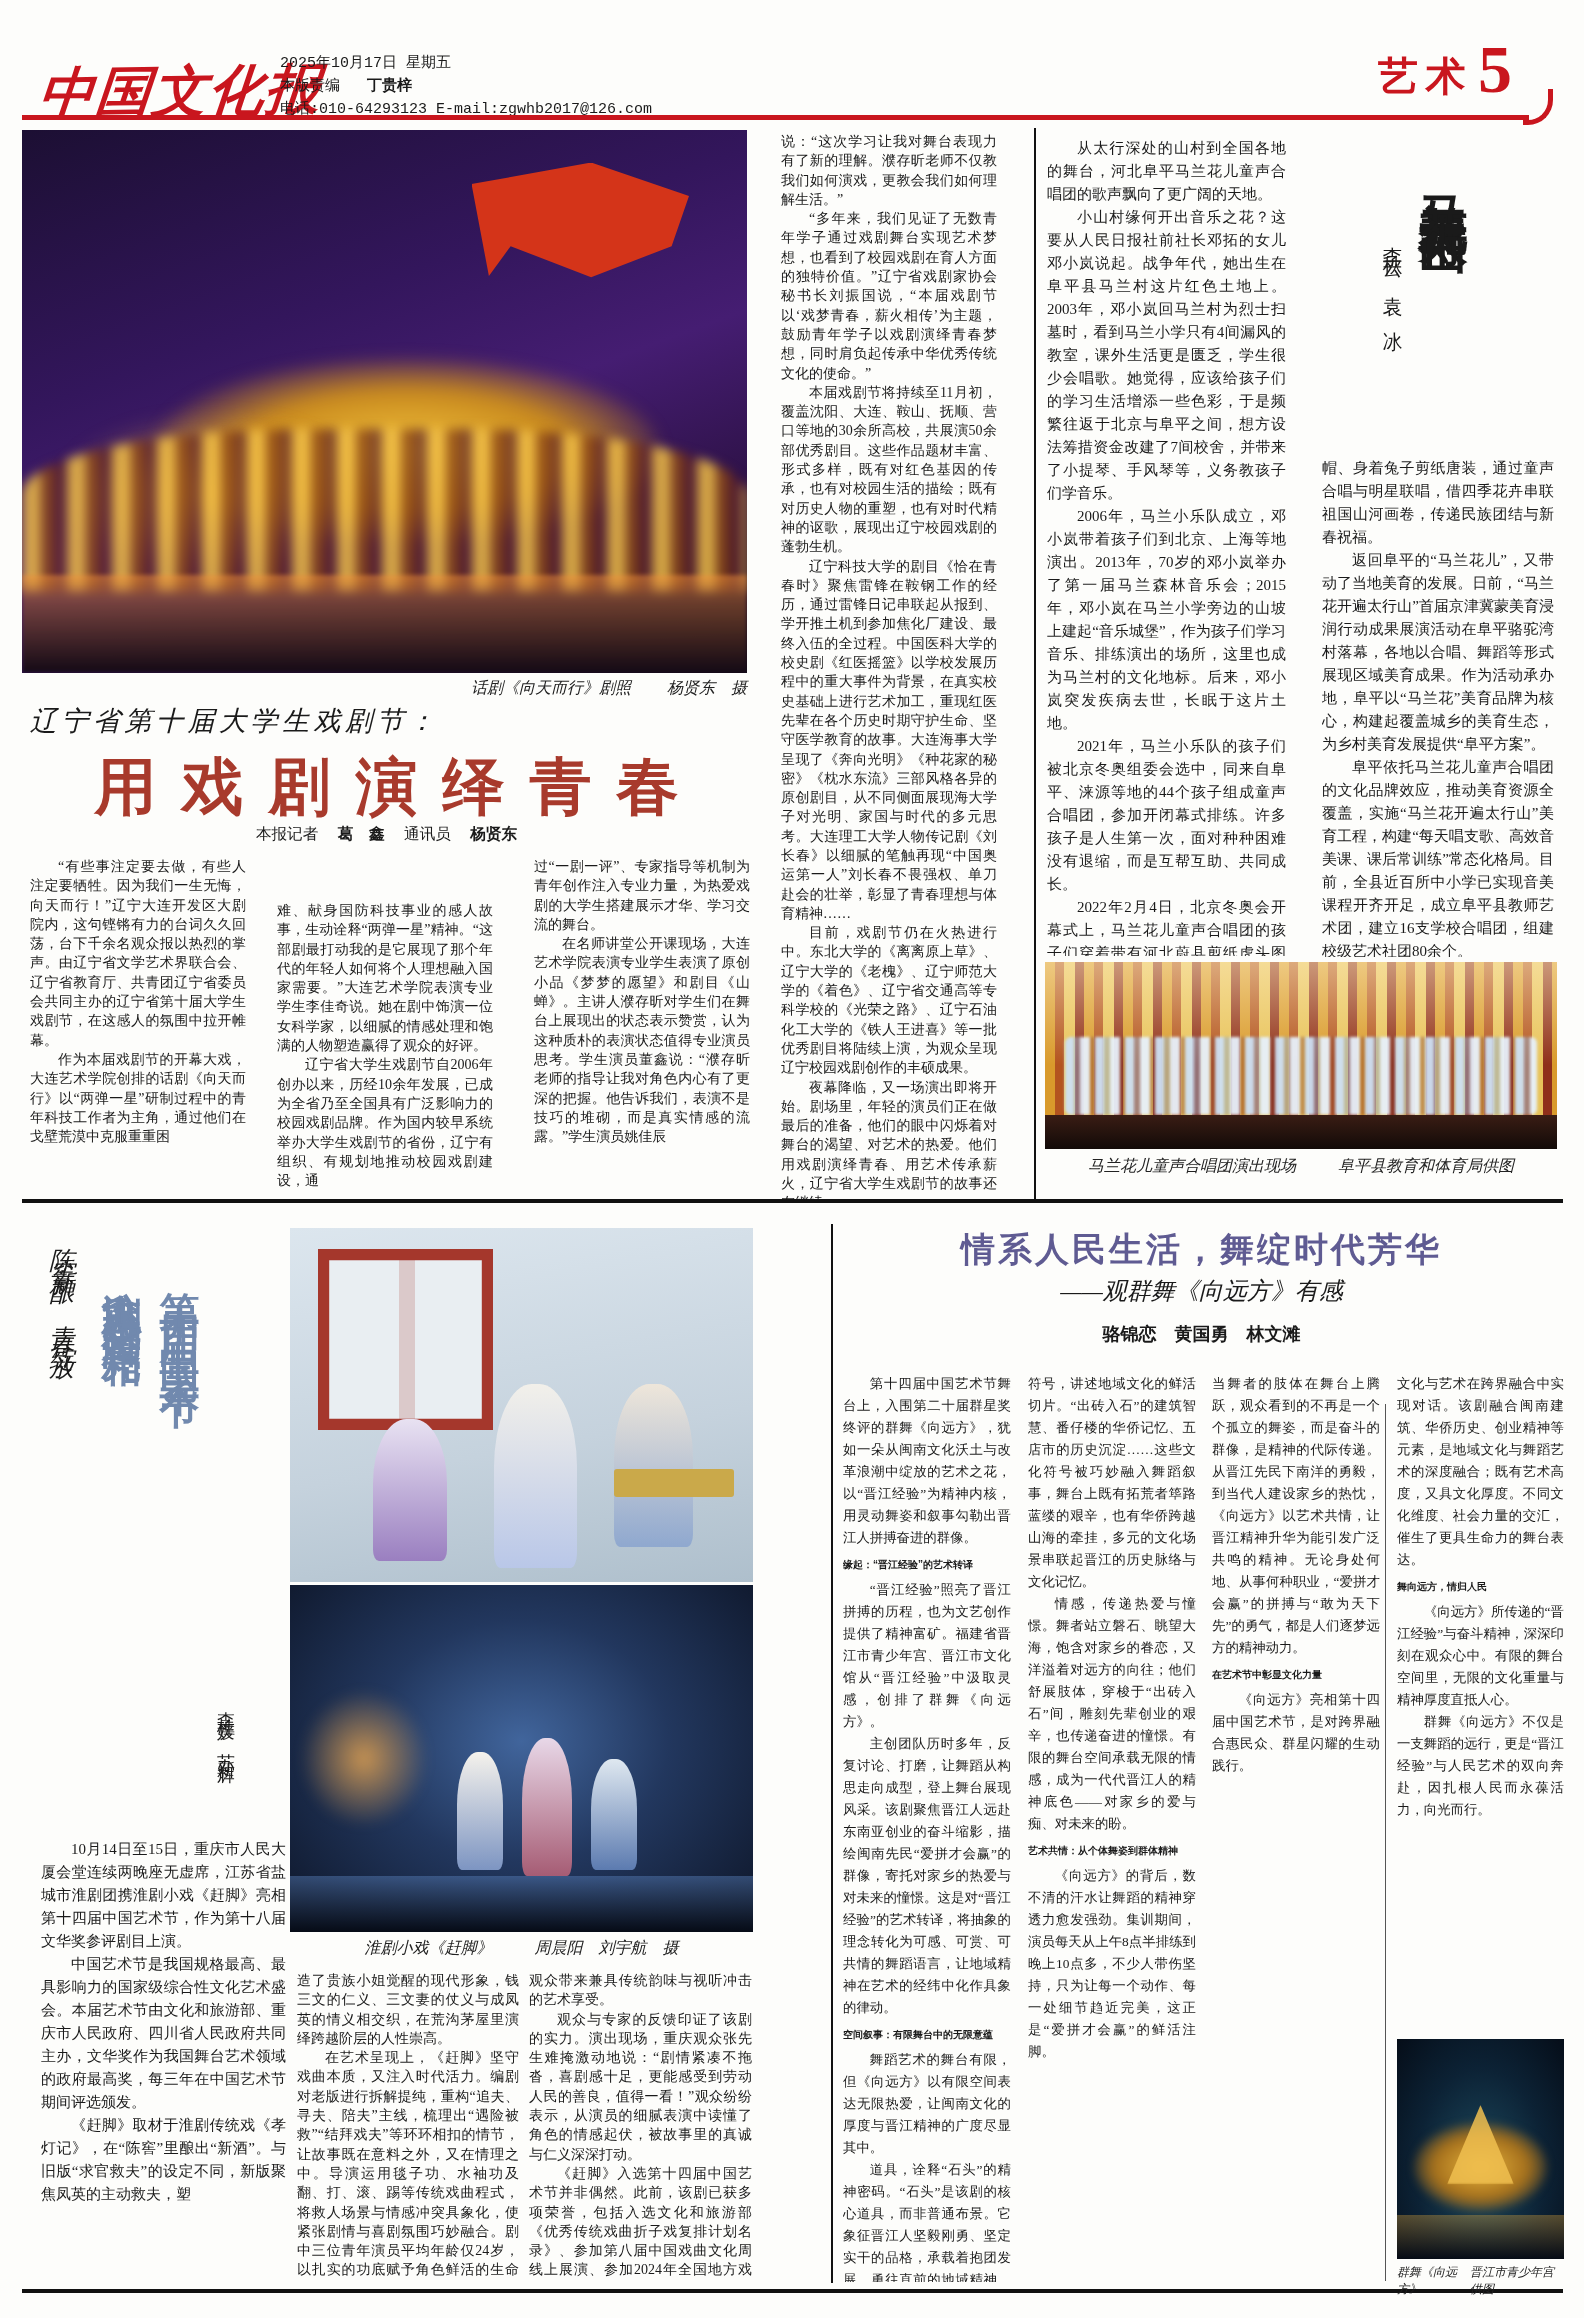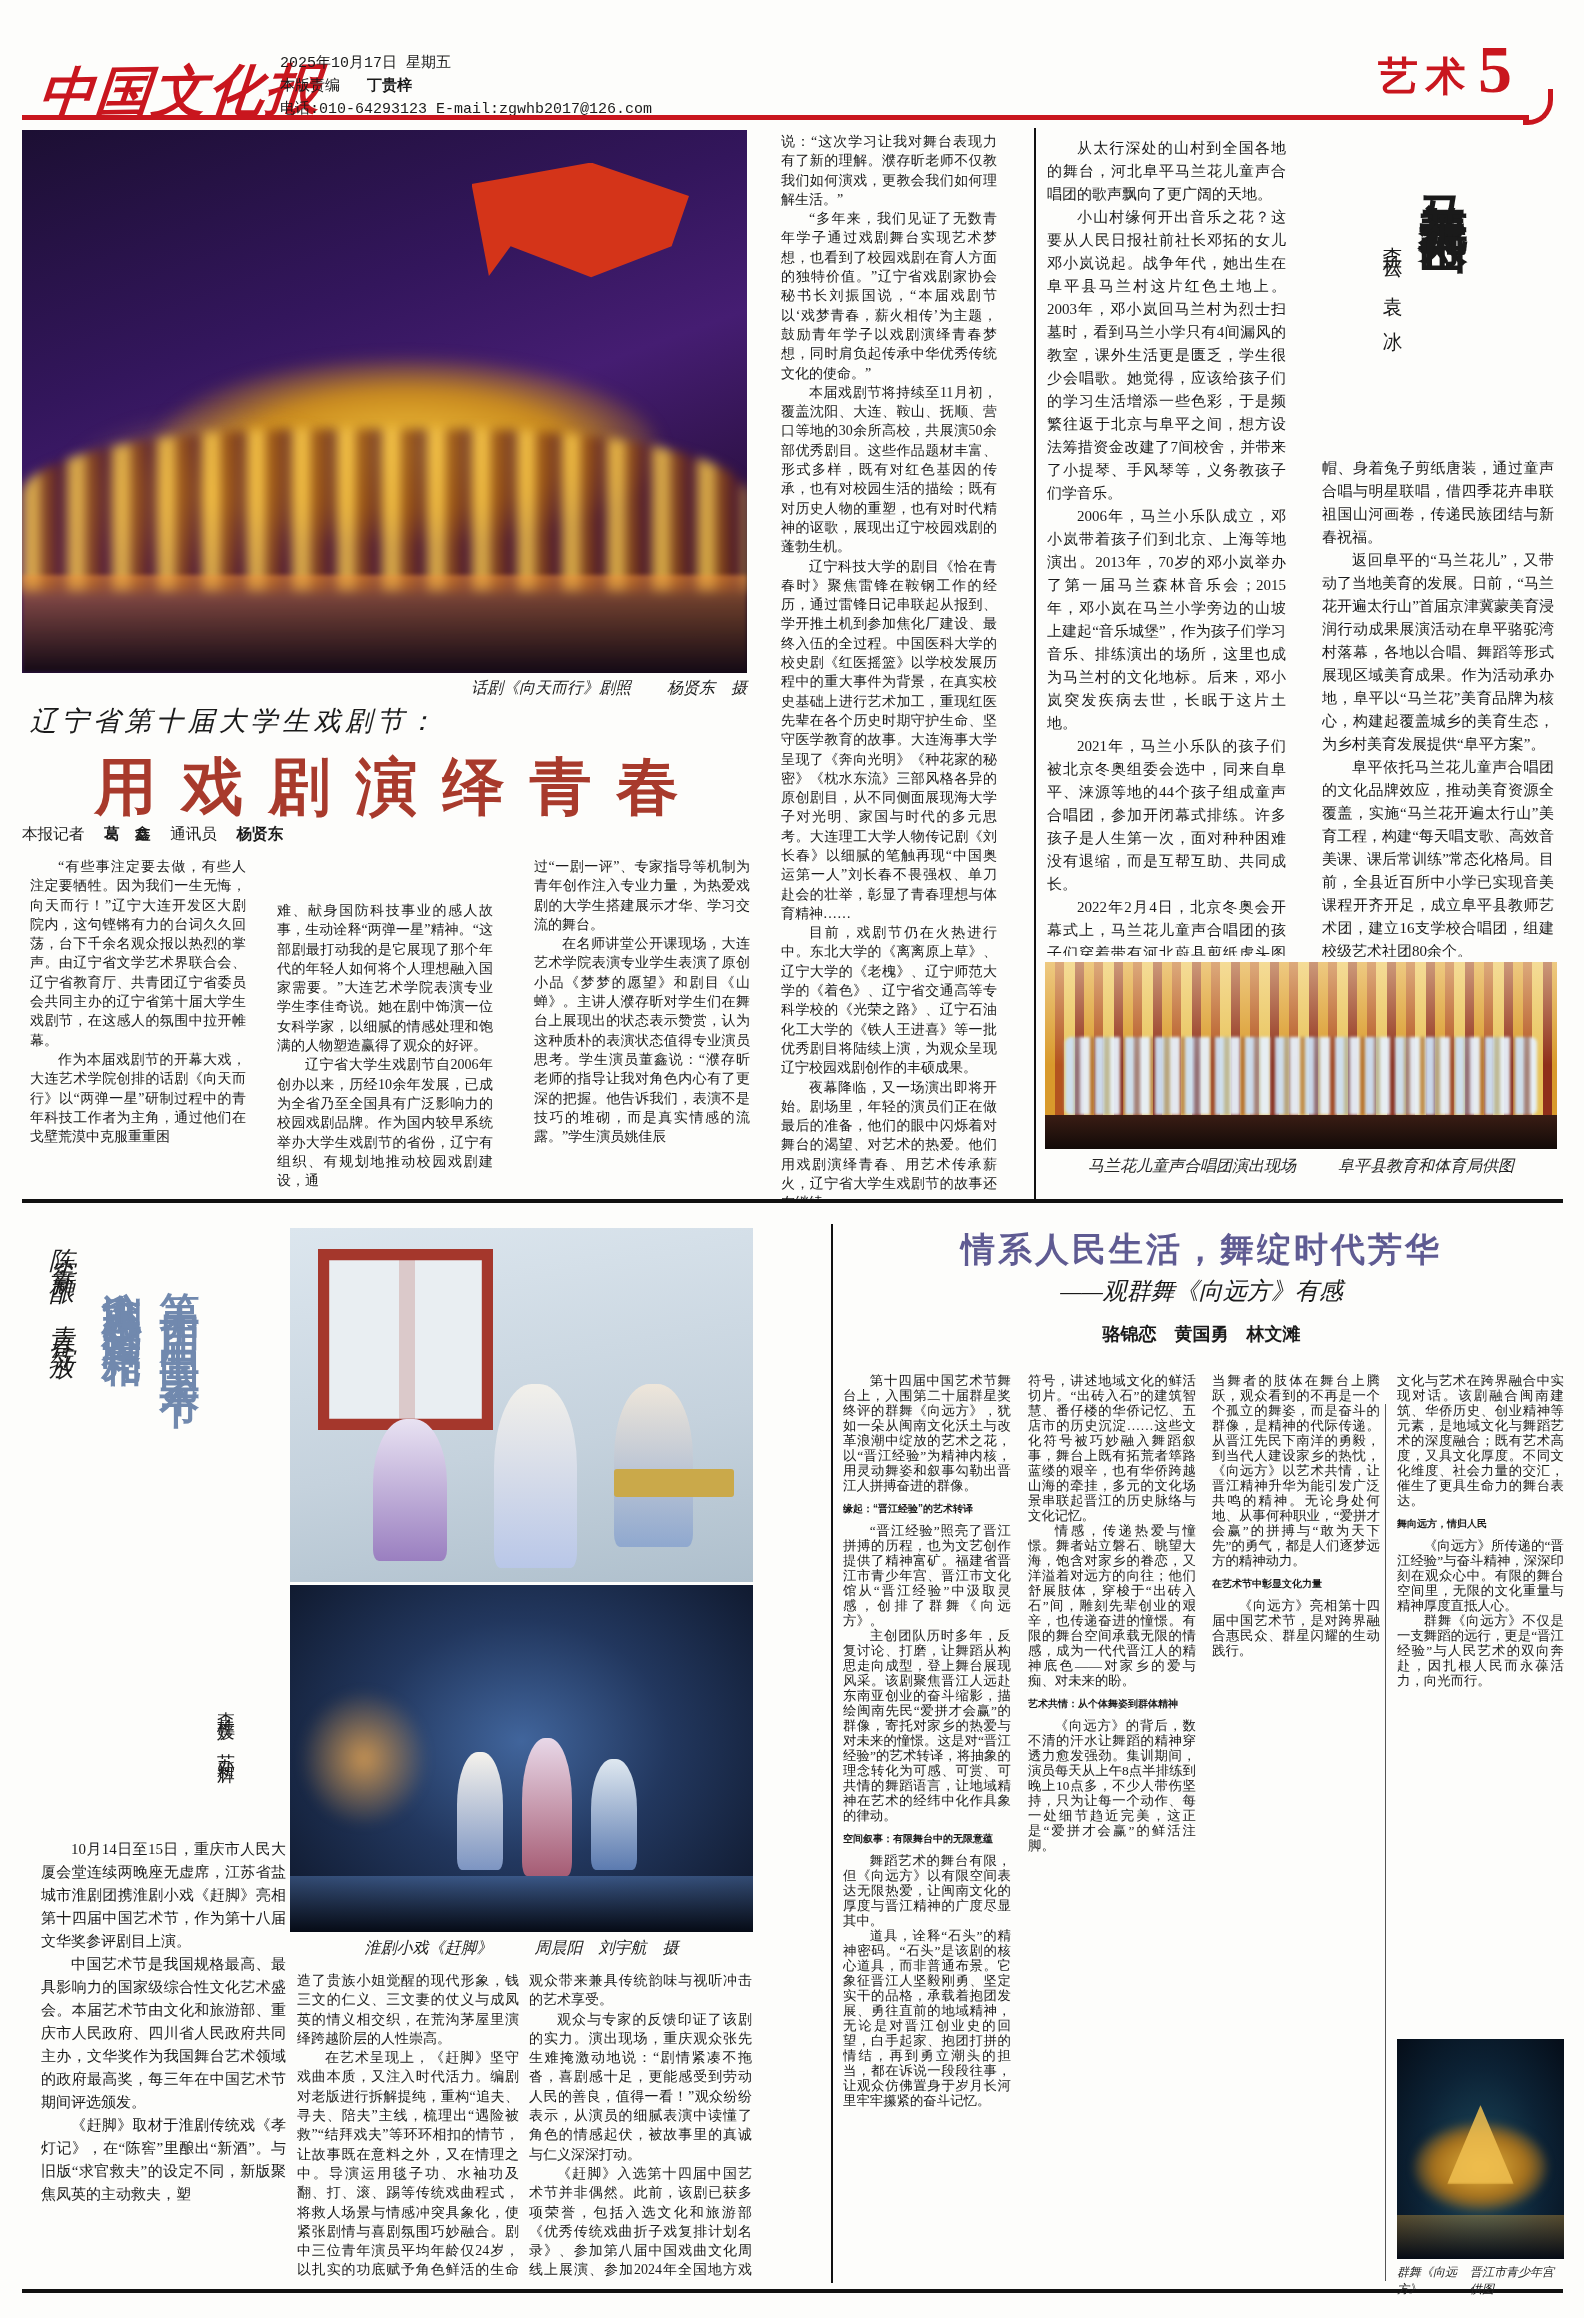--- a/index.html
+++ b/index.html
@@ -15,21 +15,21 @@
   #page-num{left:1478px;top:30px;font-size:68px;font-weight:bold;color:#c9161e;}
   #red-rule{left:22px;top:115px;width:1507px;height:5.2px;background:#c9161e;}
   #red-hook{left:1523px;top:89px;width:25px;height:31px;border-right:5.2px solid #c9161e;
             border-bottom:5.2px solid #c9161e;border-bottom-right-radius:25px;}
   
   .col{overflow:hidden;text-align:justify;}
   .col p{margin:0;text-indent:2em;}
   .col.first-cont p:first-child{text-indent:0;}
   .body19 p{font-size:14px;line-height:19.3px;}
   .body20 p{font-size:15px;line-height:23px;}
-  .body18 p{font-size:13.4px;line-height:15px;}
+  .body18 p{font-size:13.4px;line-height:22px;}
   .col h4{margin:6px 0 4.5px 0;font-family:"Liberation Sans","DejaVu Sans",sans-serif;
           font-size:15.6px;line-height:20px;font-weight:bold;text-indent:0;}
   .caption{font-size:16px;color:#222;font-family:"Liberation Serif",serif;font-style:italic;}
   .cap-flex{display:flex;justify-content:center;gap:42px;}
   
   #lead-photo{left:22px;top:130px;width:725px;height:543px;
       background:linear-gradient(160deg,#1c0f33 0%,#33165c 35%,#451d72 55%,#2a1040 80%,#120818 100%);overflow:hidden;}
   .flag{position:absolute;left:62%;top:6%;width:30%;height:22%;background:#d43419;
         clip-path:polygon(0 18%,55% 0,100% 28%,92% 70%,55% 96%,18% 70%,8% 95%);filter:blur(0.7px);}
   .glow1{position:absolute;left:18%;top:42%;width:70%;height:34%;border-radius:50%;
@@ -38,21 +38,21 @@
         background:radial-gradient(ellipse,#e8a92f 0%,rgba(150,80,20,0) 70%);filter:blur(9px);}
   .crowd{position:absolute;left:0;top:55%;width:100%;height:30%;
         background:repeating-linear-gradient(90deg,rgba(240,190,70,.85) 0 19.3px,rgba(140,70,20,.8) 19.3px 33px,rgba(90,30,40,.7) 33px 45px);
         filter:blur(5.2px);border-radius:40% 40% 0 0;}
   .floor{position:absolute;left:0;bottom:0;width:100%;height:18%;
         background:linear-gradient(180deg,rgba(250,150,60,.5),#140a16);filter:blur(2.2px);}
   #lead-caption{left:22px;top:678px;width:725px;text-align:right;}
   #lead-kicker{left:30px;top:703px;font-size:27px;letter-spacing:4.5px;font-style:italic;}
   #lead-title{left:22px;top:745px;width:729px;text-align:center;font-size:62px;font-weight:bold;
               color:#a83a2c;letter-spacing:25px;text-indent:25px;white-space:nowrap;}
-  #lead-byline{left:22px;top:824px;width:729px;text-align:left;font-size:15.6px;}
+  #lead-byline{left:22px;top:824px;width:729px;text-align:center;font-size:15.6px;}
   #lead-byline .nm{font-weight:bold;}
   #lead-c1{left:30px;top:857px;width:216px;height:348px;}
   #lead-c2{left:277px;top:857px;width:216px;height:348px;margin-top:44px;}
   #lead-c3{left:534px;top:857px;width:216px;height:348px;}
   #lead-c4{left:781px;top:132px;width:216px;height:1069px;}
   #vrule1{left:1034px;top:128px;width:1.5px;height:1072px;background:#111;}
   
   #ml-c1{left:1047px;top:137px;width:239px;height:819px;}
   #ml-authors{left:1380px;top:231px;writing-mode:vertical-rl;text-orientation:upright;
       font-size:20px;letter-spacing:7.4px;height:416px;}

